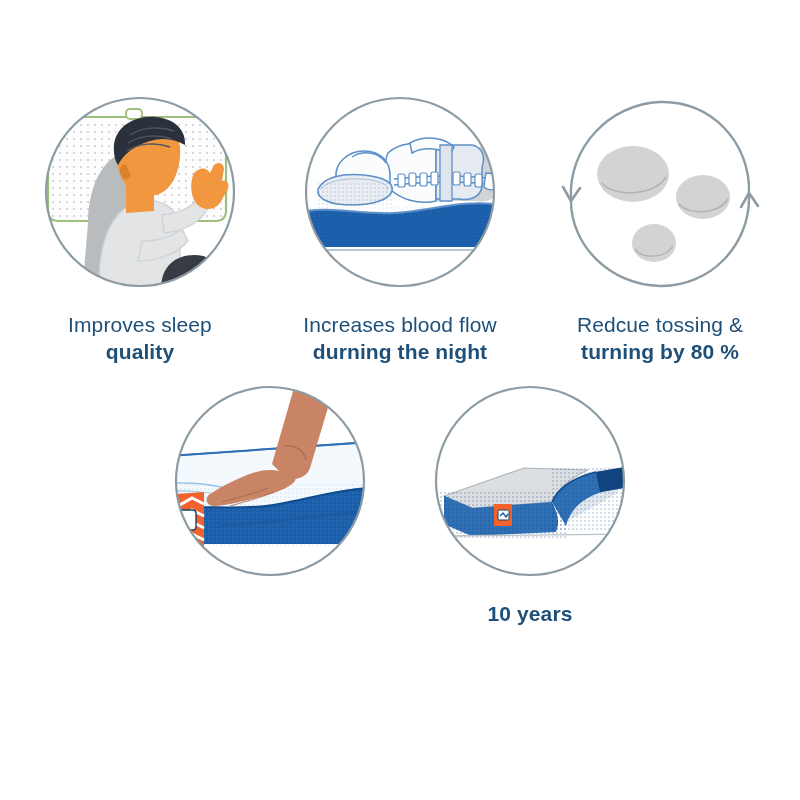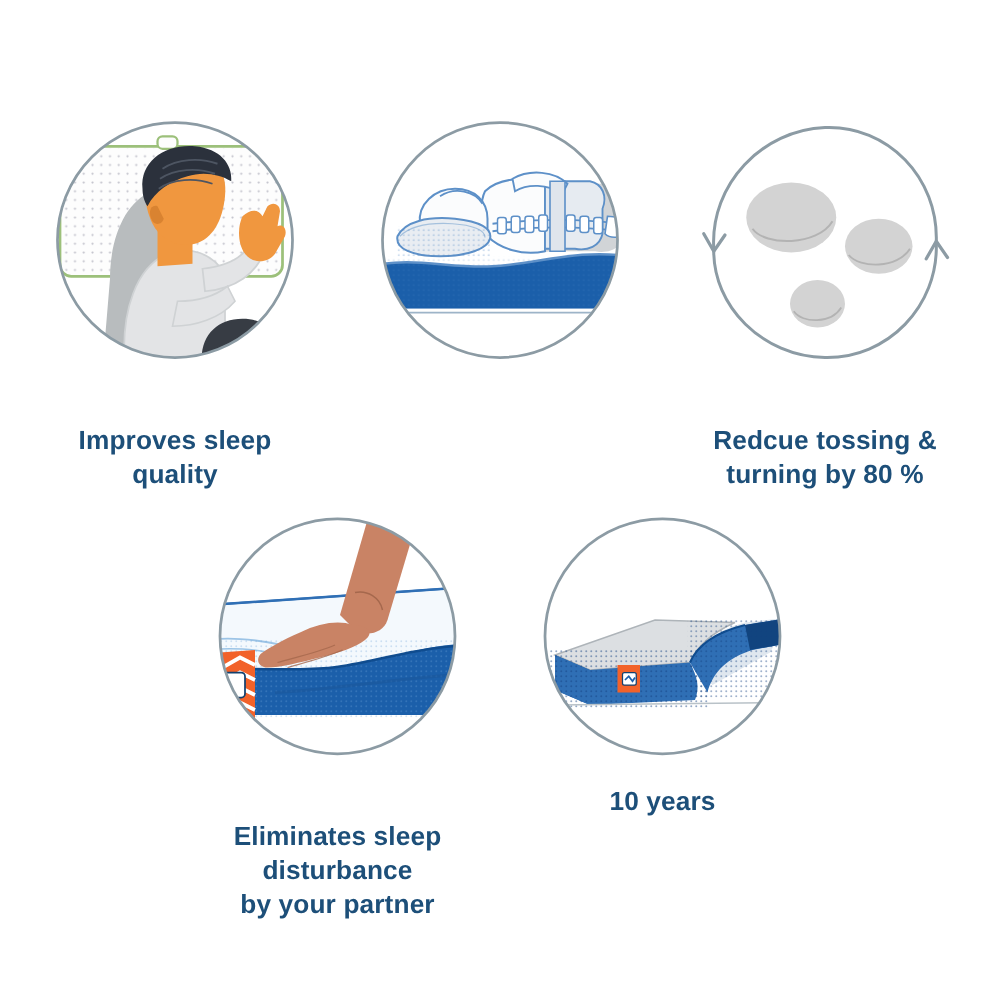--- a/index.html
+++ b/index.html
@@ -33,21 +33,21 @@
     display:flex;align-items:center;justify-content:center;
   }
   .caption{
     margin-top:16px;
     text-align:center;
     color:#1d4f79;
     font-size:21px;
     line-height:1.30;
     letter-spacing:0.1px;
   }
-  .caption .l1{font-weight:700;display:block;margin-top:28px;}
+  .caption .l1{font-weight:400;display:block;}
   .caption .l2{font-weight:700;display:block;}
   svg{display:block;}
 </style>
 </head>
 <body>
 
 <div class="board">
 
   <div class="row row-1">
 
@@ -146,20 +146,24 @@
 
             <path d="M6 118 C40 110 70 120 104 118 C142 116 170 104 214 110 L214 152 L6 152 Z" fill="#1b5faa"></path>
             <rect x="6" y="110" width="208" height="44" fill="url(#meshB)" opacity="0.25"></rect>
             <path d="M6 118 C40 110 70 120 104 118 C142 116 170 104 214 110" fill="none" stroke="#5d90c8" stroke-width="2"></path>
             <rect x="6" y="152" width="208" height="4" fill="#ffffff"></rect>
             <line x1="6" y1="155" x2="214" y2="155" stroke="#9db4c8" stroke-width="1.4"></line>
           </g>
           <circle cx="110" cy="97" r="94" fill="none" stroke="#8c9ba4" stroke-width="2.2"></circle>
         </svg>
       </div>
+      <div class="caption">
+        <span class="l1">Increases blood flow</span>
+        <span class="l2">durning the night</span>
+      </div>
     </div>
 
     <div class="cell">
       <div class="circle-wrap">
         <svg width="220" height="200" viewBox="0 0 220 200">
 
           <g fill="none" stroke="#8c9ba4" stroke-width="2.4" stroke-linecap="round">
             <path d="M21 104 C18 52 60 9 110 7 C160 5 201 47 199 99"></path>
             <path d="M199 99 C201 150 160 192 110 191 C60 190 20 150 21 104"></path>
           </g>
@@ -227,24 +231,20 @@
             <path d="M122 88 C112 84 96 86 80 94 C66 100 56 106 50 110 C44 114 46 122 54 122 C64 122 80 118 96 114 C112 110 124 106 132 100 C140 94 134 88 122 88 Z" fill="#c98365"></path>
             <g stroke="#a5684d" stroke-width="1" fill="none" opacity="0.8">
               <path d="M62 118 C76 114 94 110 108 104"></path>
               <path d="M70 122 C84 118 100 114 114 108"></path>
             </g>
             <path d="M124 62 C134 60 144 66 146 76" fill="none" stroke="#a5684d" stroke-width="1.2"></path>
           </g>
           <circle cx="110" cy="97" r="94" fill="none" stroke="#8c9ba4" stroke-width="2.2"></circle>
         </svg>
       </div>
-      <div class="caption">
-        <span class="l1">Eliminates sleep disturbance</span>
-        <span class="l2">by your partner</span>
-      </div>
     </div>
 
     <div class="cell">
       <div class="circle-wrap">
         <svg width="220" height="200" viewBox="0 0 220 200">
           <defs>
             <clipPath id="clipE">
                 <circle cx="110" cy="97" r="94"></circle>
               </clipPath>
             <pattern id="meshE" width="4" height="4" patternUnits="userSpaceOnUse">

